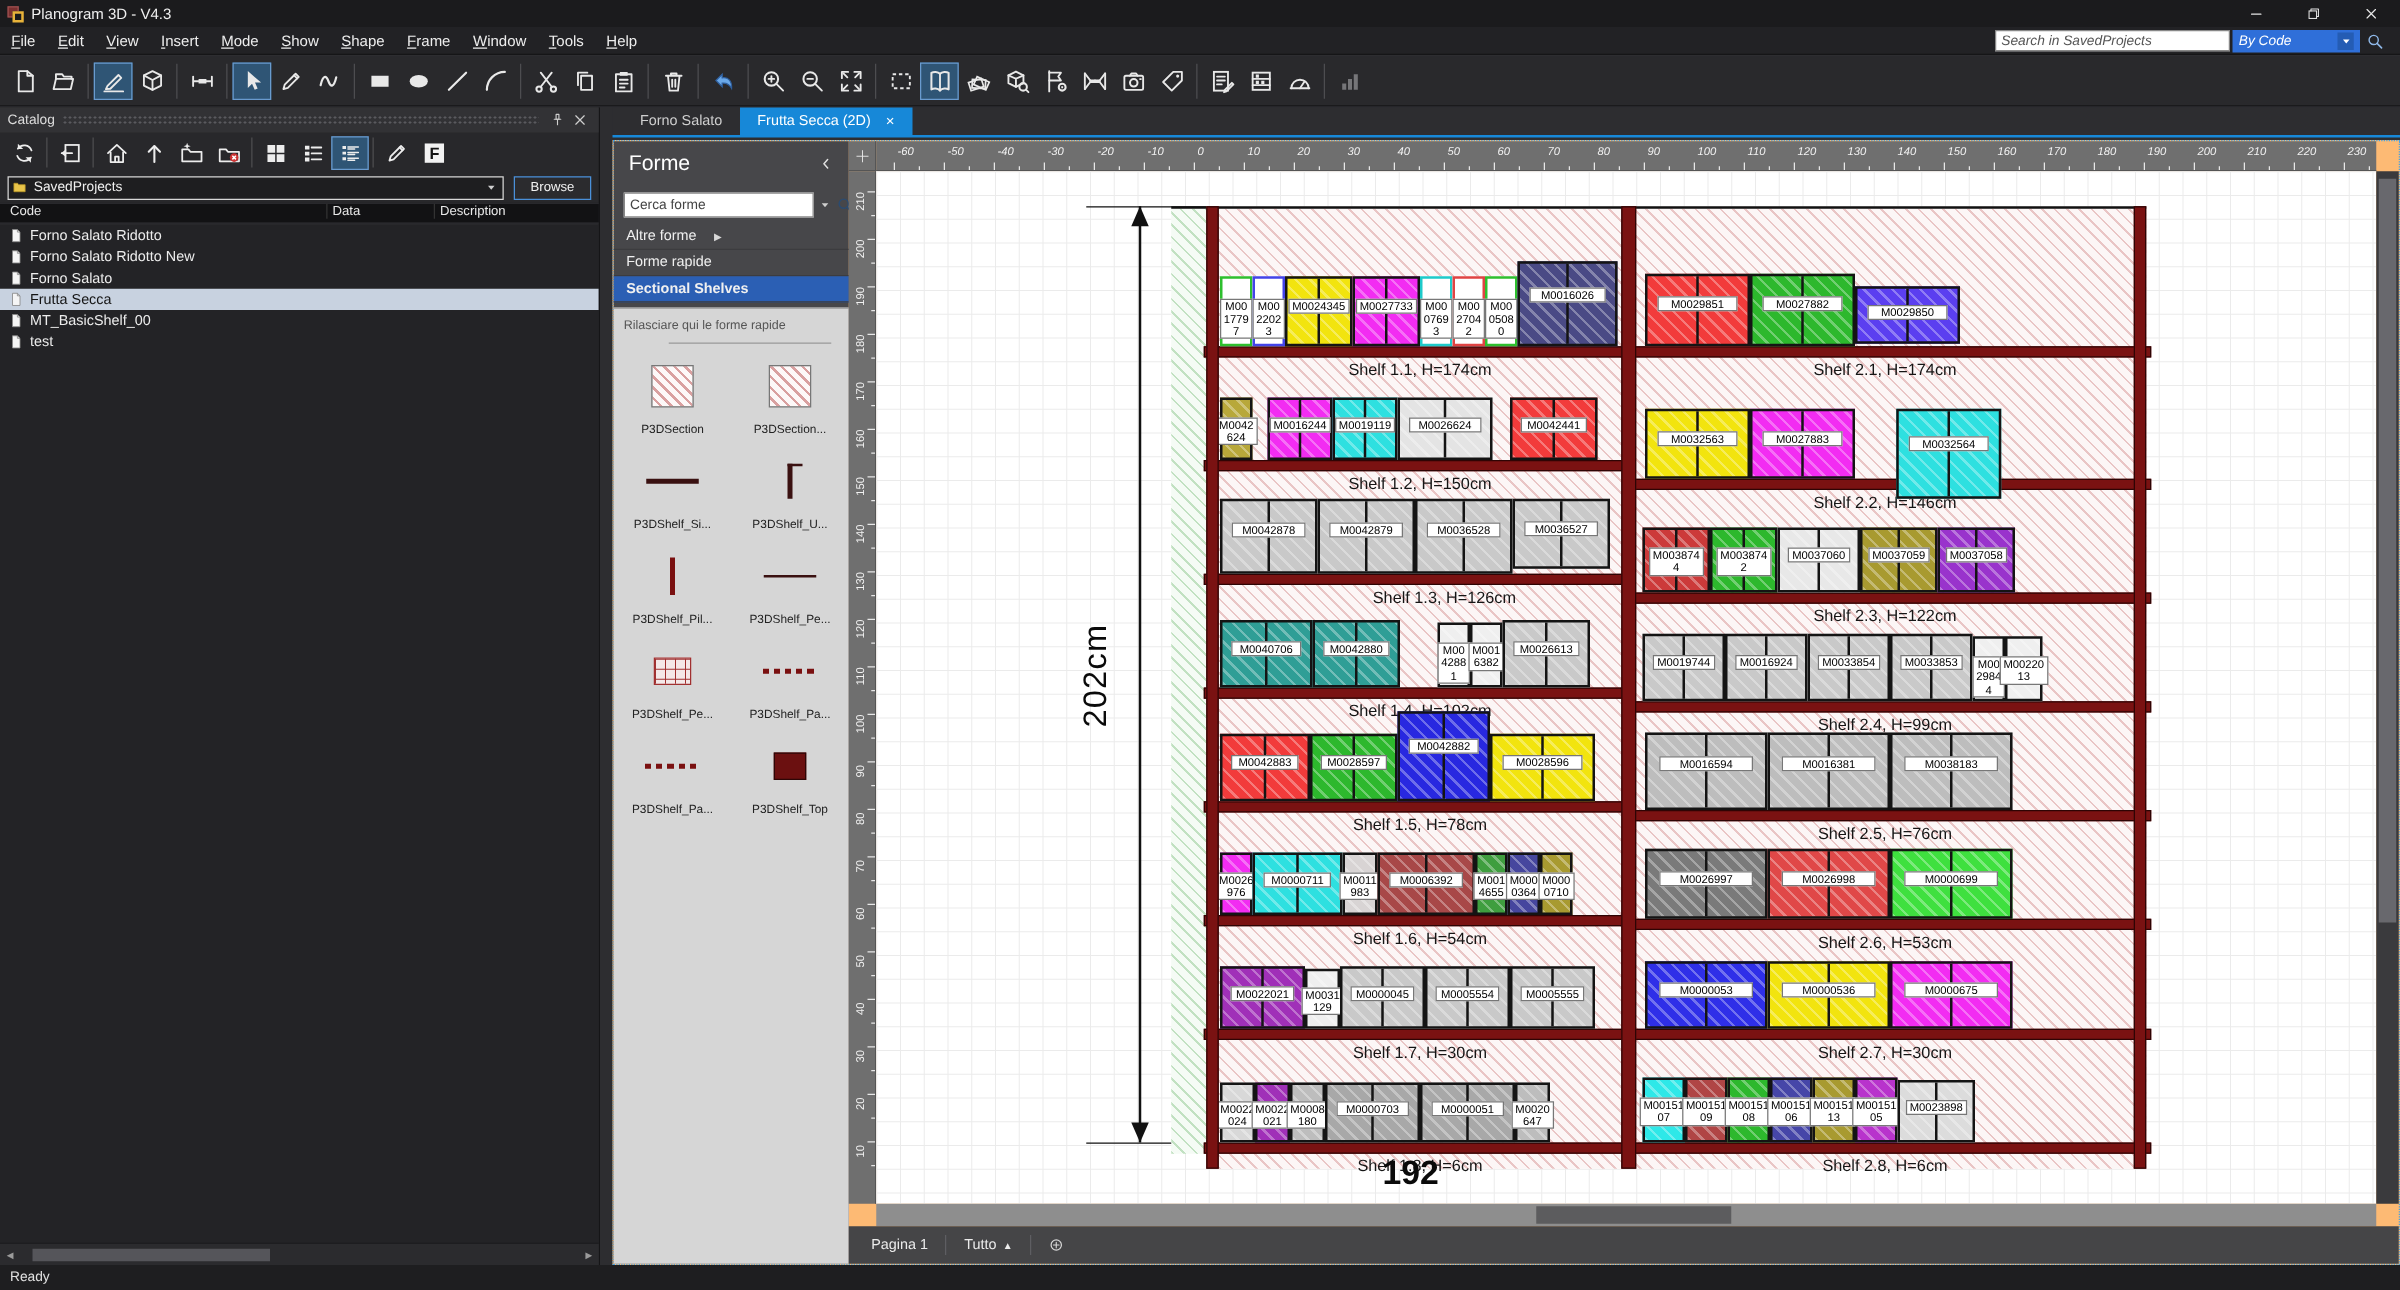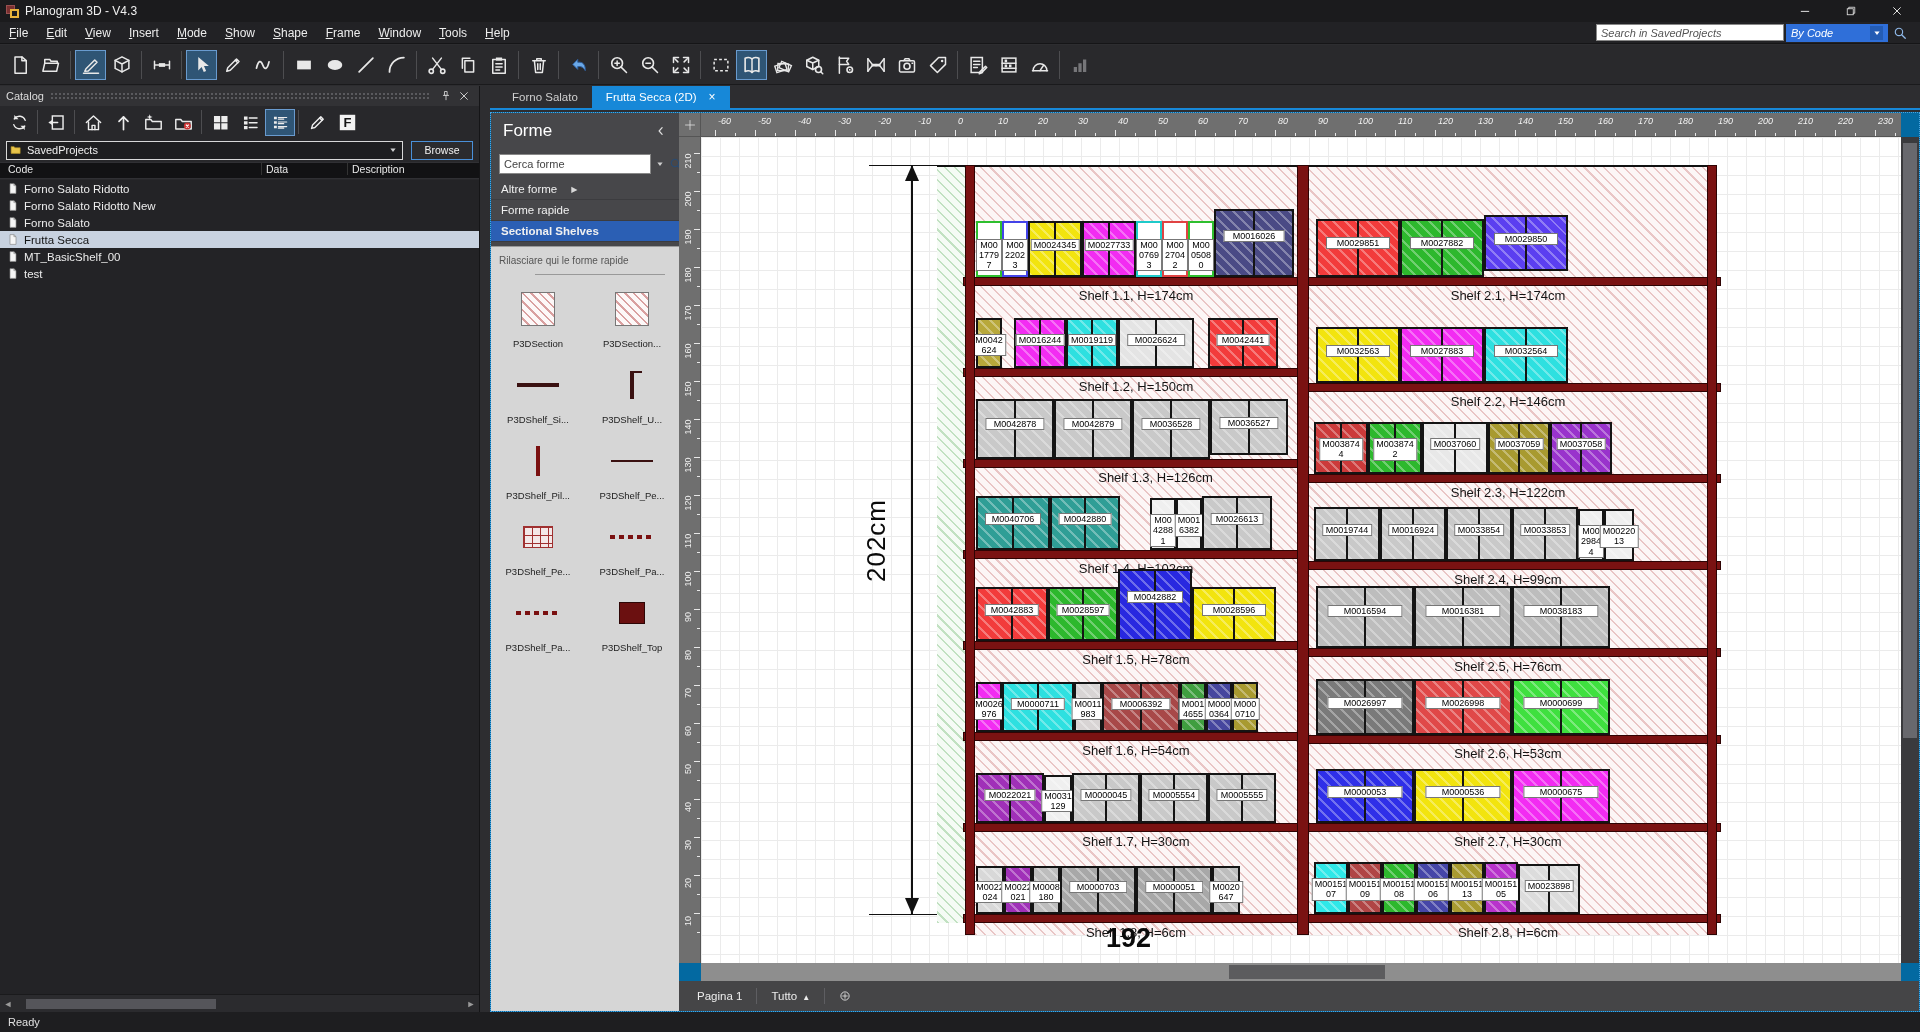--- a/index.html
+++ b/index.html
@@ -70,21 +70,21 @@
   .cat-hscroll .arr { width:16px; height:16px; color:#9a9a9a; display:flex; align-items:center; justify-content:center; font-size:9px; }
   .cat-hscroll .track { flex:1; height:12px; position:relative; }
   .cat-hscroll .thumb { position:absolute; left:10px; top:1px; width:190px; height:10px; background:#55555a; }
 
   
   .doc { position:absolute; left:490px; top:86px; right:0; bottom:20px; background:#2d2d30; }
   .tabbar { position:absolute; left:0; top:0; right:0; height:24px; background:#2d2d30; display:flex; align-items:flex-end; padding-left:8px; border-bottom:2px solid #1788d8; }
   .tab { height:22px; display:flex; align-items:center; padding:0 14px; font-size:11.5px; color:#cfcfcf; }
   .tab.active { background:#1788d8; color:#fff; }
   .tab .x { margin-left:12px; font-size:12px; }
-  .docbody { position:absolute; left:0; top:26px; right:0; bottom:0; border:1px dotted #4aa3e0; background:#0369a1; }
+  .docbody { position:absolute; left:0; top:26px; right:0; bottom:0; border:1px dotted #4aa3e0; background:#fdba74; }
 
   
   .forme { position:absolute; left:0; top:0; width:188px; bottom:0; background:#47474a; display:flex; flex-direction:column; }
   .forme-head { height:36px; display:flex; align-items:center; color:#fff; font-size:17px; padding:0 12px; }
   .forme-head .chev { margin-left:auto; color:#e0e0e0; }
   .forme-head .chev svg { width:12px; height:12px; }
   .forme-search { height:30px; display:flex; align-items:center; padding:0 8px; gap:3px; }
   .fsearch { flex:1; height:20px; background:#fff; border:1px solid #888; font-size:11px; color:#333; padding:0 4px; }
   .fsearch::placeholder { color:#444; }
   .fcaret { color:#cfcfcf; } .fcaret svg { width:10px; height:10px; }
@@ -1144,34 +1144,34 @@
             <div class="pg-el pg-maroon" style="left: 606px; top: 686px; width: 414px; height: 9px; z-index: 3;"></div>
             <div class="pg-el pg-maroon" style="left: 606px; top: 777px; width: 414px; height: 9px; z-index: 3;"></div>
             <div class="product" style="left: 615px; top: 82px; width: 84px; height: 58px; background-color: rgb(242, 59, 59);">
               <div class="udiv"></div>
               <span class="plabel">M0029851</span>
             </div>
             <div class="product" style="left: 699px; top: 82px; width: 84px; height: 58px; background-color: rgb(45, 184, 45);">
               <div class="udiv"></div>
               <span class="plabel">M0027882</span>
             </div>
-            <div class="product" style="left: 783px; top: 78px; width: 84px; height: 56px; background-color: rgb(91, 63, 240);">
+            <div class="product" style="left: 783px; top: 92px; width: 84px; height: 46px; background-color: rgb(91, 63, 240);">
               <div class="udiv"></div>
               <span class="plabel">M0029850</span>
             </div>
             <div class="pg-label pg-el" style="left: 608px; top: 151px; width: 398px; z-index: 2;">Shelf 2.1, H=174cm</div>
             <div class="product" style="left: 615px; top: 190px; width: 84px; height: 56px; background-color: rgb(242, 228, 14);">
               <div class="udiv"></div>
               <span class="plabel">M0032563</span>
             </div>
             <div class="product" style="left: 699px; top: 190px; width: 84px; height: 56px; background-color: rgb(242, 44, 242);">
               <div class="udiv"></div>
               <span class="plabel">M0027883</span>
             </div>
-            <div class="product" style="left: 783px; top: 190px; width: 84px; height: 56px; background-color: rgb(46, 224, 224);">
+            <div class="product" style="left: 816px; top: 190px; width: 84px; height: 72px; background-color: rgb(46, 224, 224);">
               <div class="udiv"></div>
               <span class="plabel">M0032564</span>
             </div>
             <div class="pg-label pg-el" style="left: 608px; top: 257px; width: 398px; z-index: 2;">Shelf 2.2, H=146cm</div>
             <div class="product" style="left: 613px; top: 285px; width: 54px; height: 52px; background-color: rgb(204, 58, 58);">
               <div class="udiv"></div>
               <span class="plabel">M003874
 4</span>
             </div>
             <div class="product" style="left: 667px; top: 285px; width: 54px; height: 52px; background-color: rgb(45, 184, 45);">

